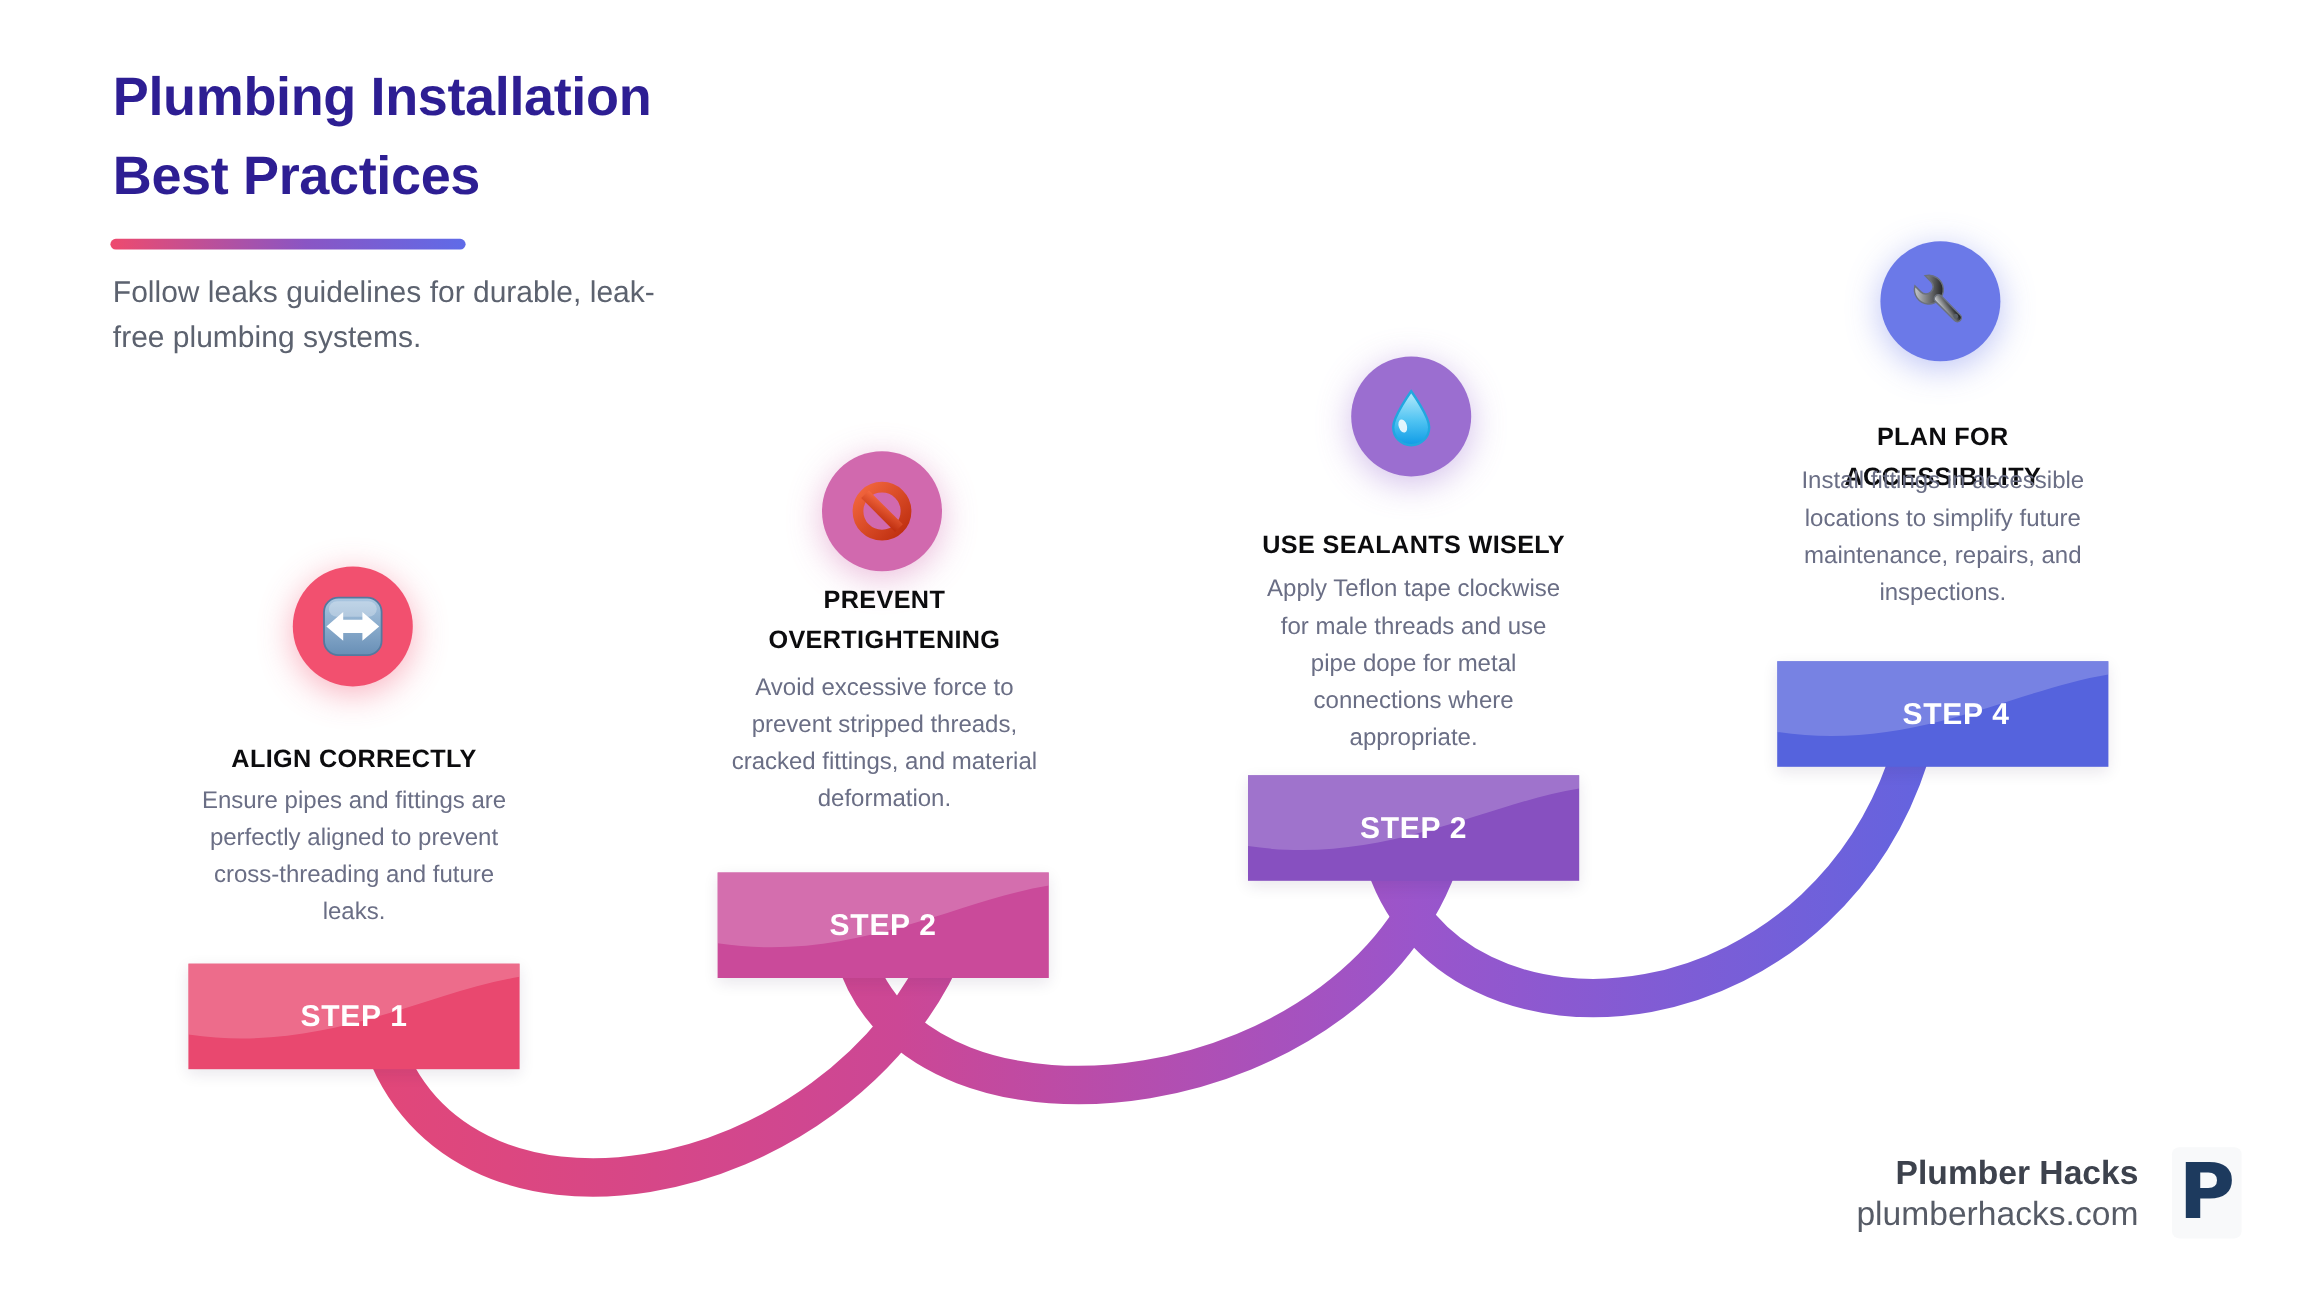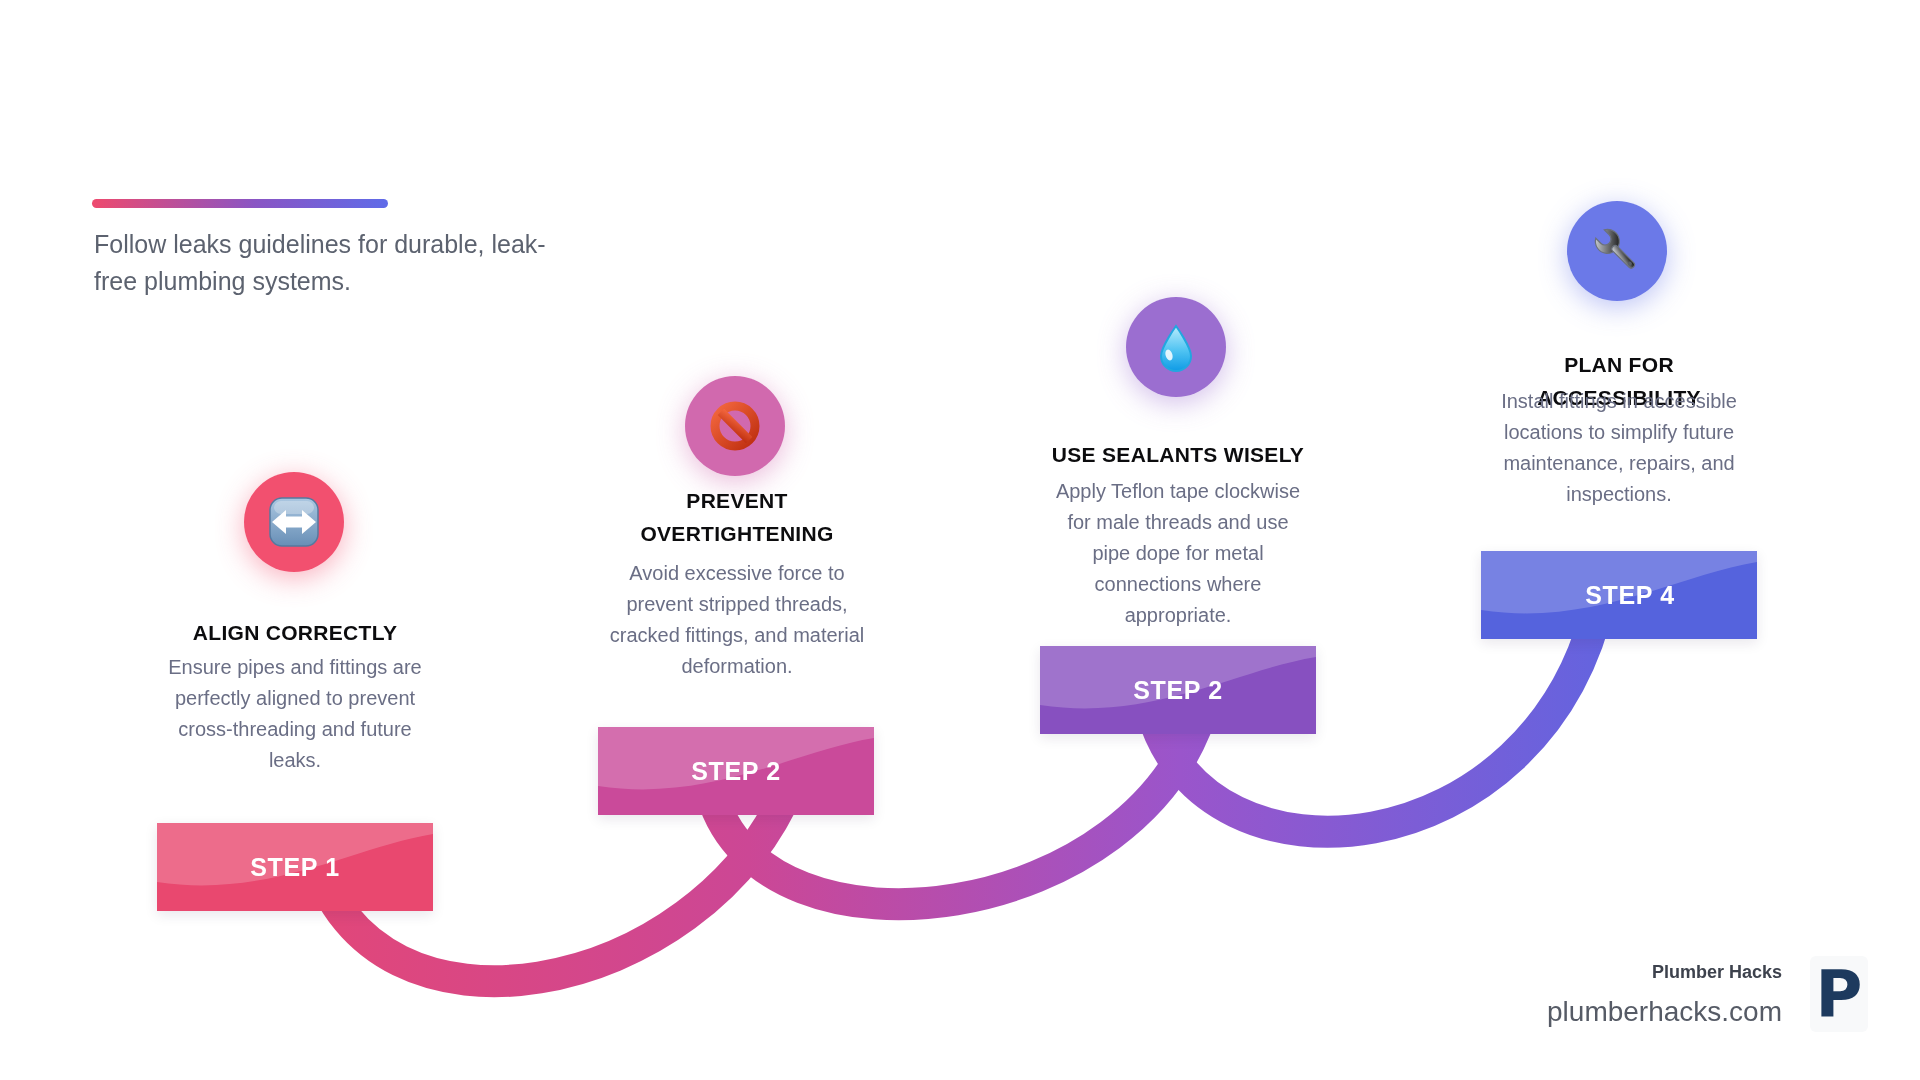--- a/index.html
+++ b/index.html
@@ -27,21 +27,21 @@
            color:#0c0c0e; letter-spacing:0.3px; line-height:33px; white-space:pre-line; z-index:3; }
   .col-para { position:absolute; width:276px; text-align:center; font-size:20px; color:#6a6e85;
            line-height:31px; white-space:pre-line; z-index:3; }
 
   .step-box { position:absolute; width:276px; height:88px; overflow:hidden;
            display:flex; align-items:center; justify-content:center; z-index:3;
            box-shadow:0 4px 12px rgba(40,20,70,0.10); }
   .step-box .shine { position:absolute; left:0; top:0; width:100%; height:100%; }
   .step-label { position:relative; color:#ffffff; font-size:25px; font-weight:bold; letter-spacing:0.6px; }
 
-  .footer-brand { position:absolute; right:138px; top:962px; font-size:18px; font-weight:bold;
+  .footer-brand { position:absolute; right:138px; top:962px; font-size:28px; font-weight:bold;
            color:#3d424d; text-align:right; z-index:2; }
   .footer-site { position:absolute; right:138px; top:996px; font-size:28px; color:#565b66;
            text-align:right; z-index:2; }
   .footer-logo { position:absolute; left:1810px; top:956px; width:58px; height:76px;
            background:#f8f9fa; border-radius:6px; display:flex; align-items:center; justify-content:center;
            font-size:64px; font-weight:bold; font-family:"DejaVu Sans", sans-serif; z-index:2; }
 </style>
 </head>
 <body>
 
@@ -54,20 +54,22 @@
         <stop offset="0.37" stop-color="#cc4795"></stop>
         <stop offset="0.64" stop-color="#9a55cb"></stop>
         <stop offset="0.95" stop-color="#5b66e2"></stop>
       </linearGradient>
     </defs>
     <path d="M 315 855 C 370 1060, 700 1000, 790 785" fill="none" stroke="url(#flow)" stroke-width="32"></path>
     <path d="M 712 795 C 765 975, 1145 925, 1205 700" fill="none" stroke="url(#flow)" stroke-width="32"></path>
     <path d="M 1152 712 C 1205 900, 1540 870, 1600 598" fill="none" stroke="url(#flow)" stroke-width="32"></path>
   </svg>
 
+  <h1 class="title">Plumbing Installation
+Best Practices</h1>
   <div class="accent-bar"></div>
   <p class="subtitle">Follow leaks guidelines for durable, leak-
 free plumbing systems.</p>
 
   <div class="icon-circle glow1" style="left: 244px; top: 472px; background-color: rgb(242, 80, 111);">
     <svg width="54" height="54" viewBox="0 0 54 54">
       <defs>
         <linearGradient id="sq" x1="0" y1="0" x2="0" y2="1">
           <stop offset="0" stop-color="#abc7e1"></stop>
             <stop offset="1" stop-color="#688fb6"></stop>
@@ -76,21 +78,21 @@
       <rect x="3" y="3" width="48" height="48" rx="12" fill="url(#sq)" stroke="#54799f" stroke-width="1.5"></rect>
       <rect x="7" y="6" width="40" height="13" rx="7" fill="rgba(255,255,255,0.28)"></rect>
       <path d="M5 27 L19 15 V21.5 H35 V15 L49 27 L35 39 V32.5 H19 V39 Z" fill="#ffffff"></path>
     </svg>
   </div>
   <h2 class="col-heading" style="left:157px; top:616px;">ALIGN CORRECTLY</h2>
   <p class="col-para" style="left:157px; top:652px;">Ensure pipes and fittings are
 perfectly aligned to prevent
 cross-threading and future
 leaks.</p>
-  <div class="step-box" style="left: 157px; top: 823px; background-color: rgb(233, 72, 111);">
+  <div class="step-box" style="left: 157px; top: 803px; background-color: rgb(233, 72, 111);">
     <svg class="shine" viewBox="0 0 276 88" preserveAspectRatio="none">
       <path d="M0 0 H276 V11 C 196 24 112 76 0 59 Z" fill="rgba(255,255,255,0.20)"></path>
     </svg>
     <span class="step-label">STEP 1</span>
   </div>
 
   <div class="icon-circle glow2" style="left: 685px; top: 376px; background-color: rgb(209, 105, 174);">
     <svg width="52" height="52" viewBox="0 0 52 52">
       <defs>
         <linearGradient id="ban" x1="0" y1="0" x2="1" y2="1">

